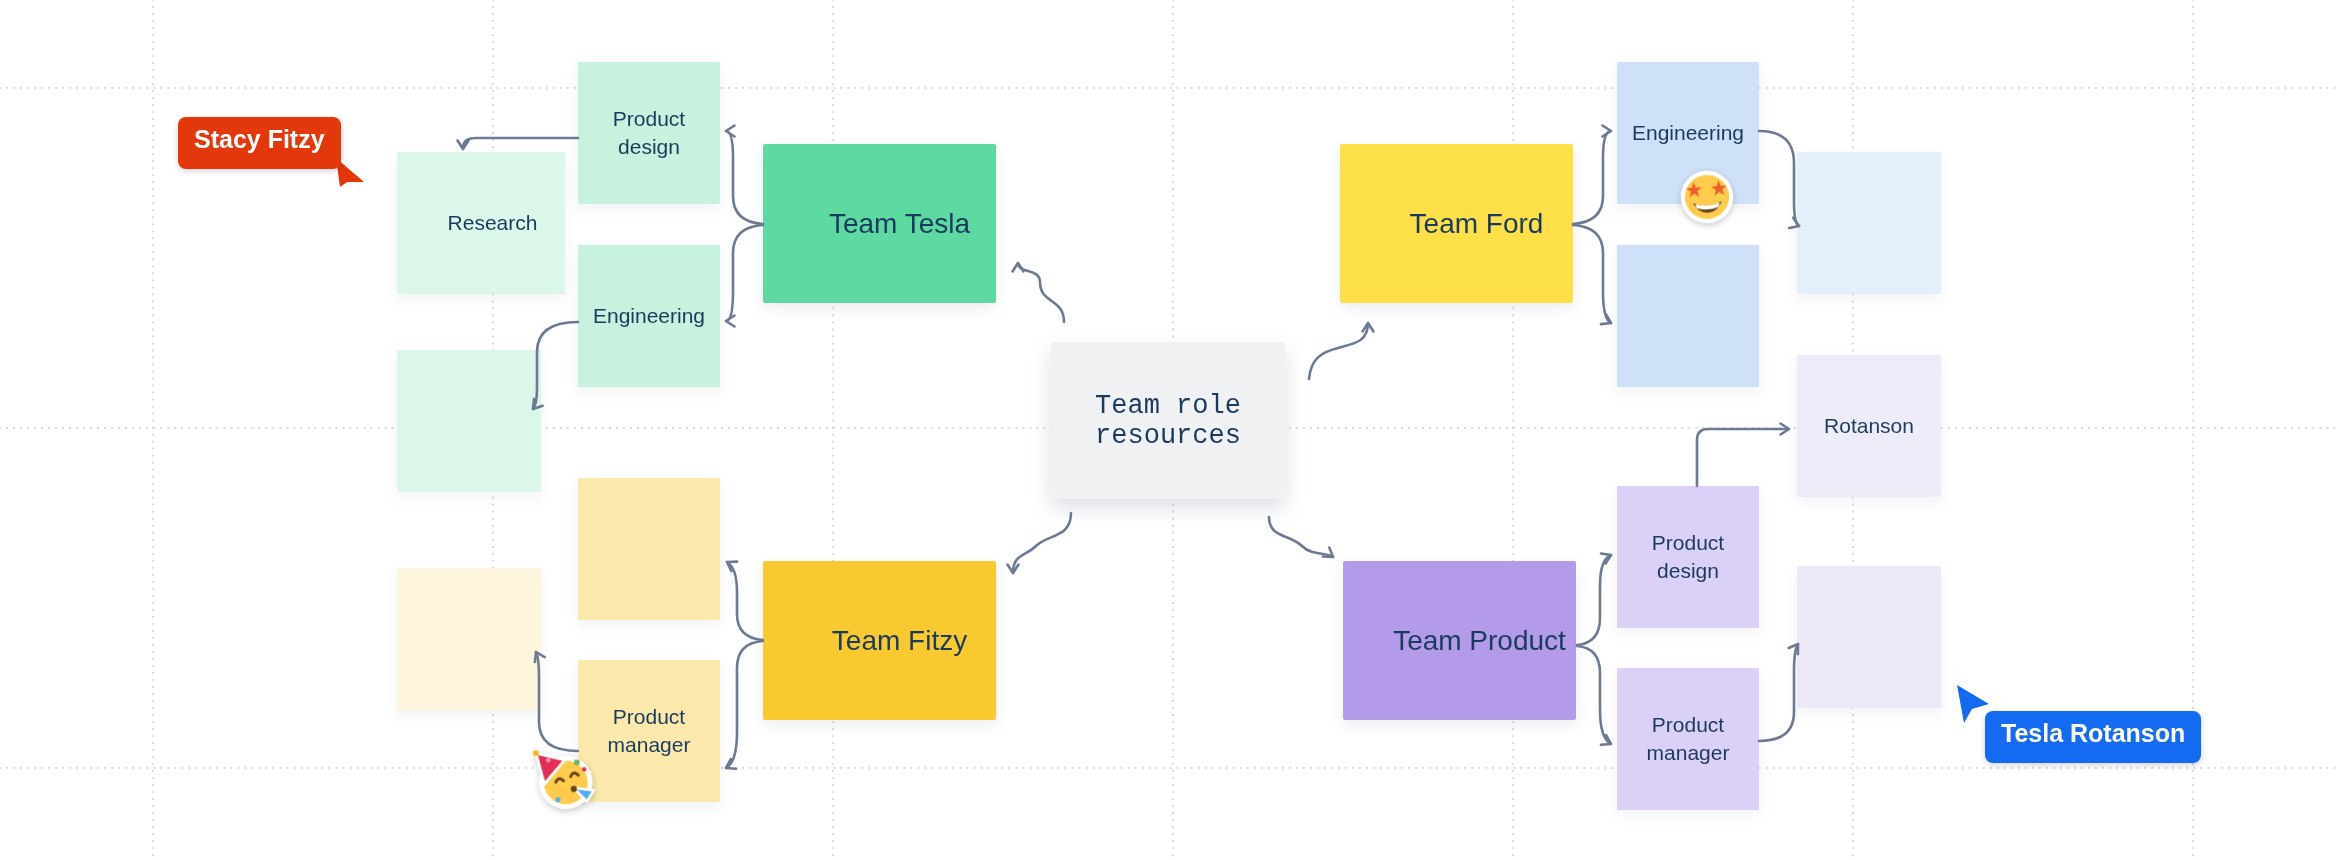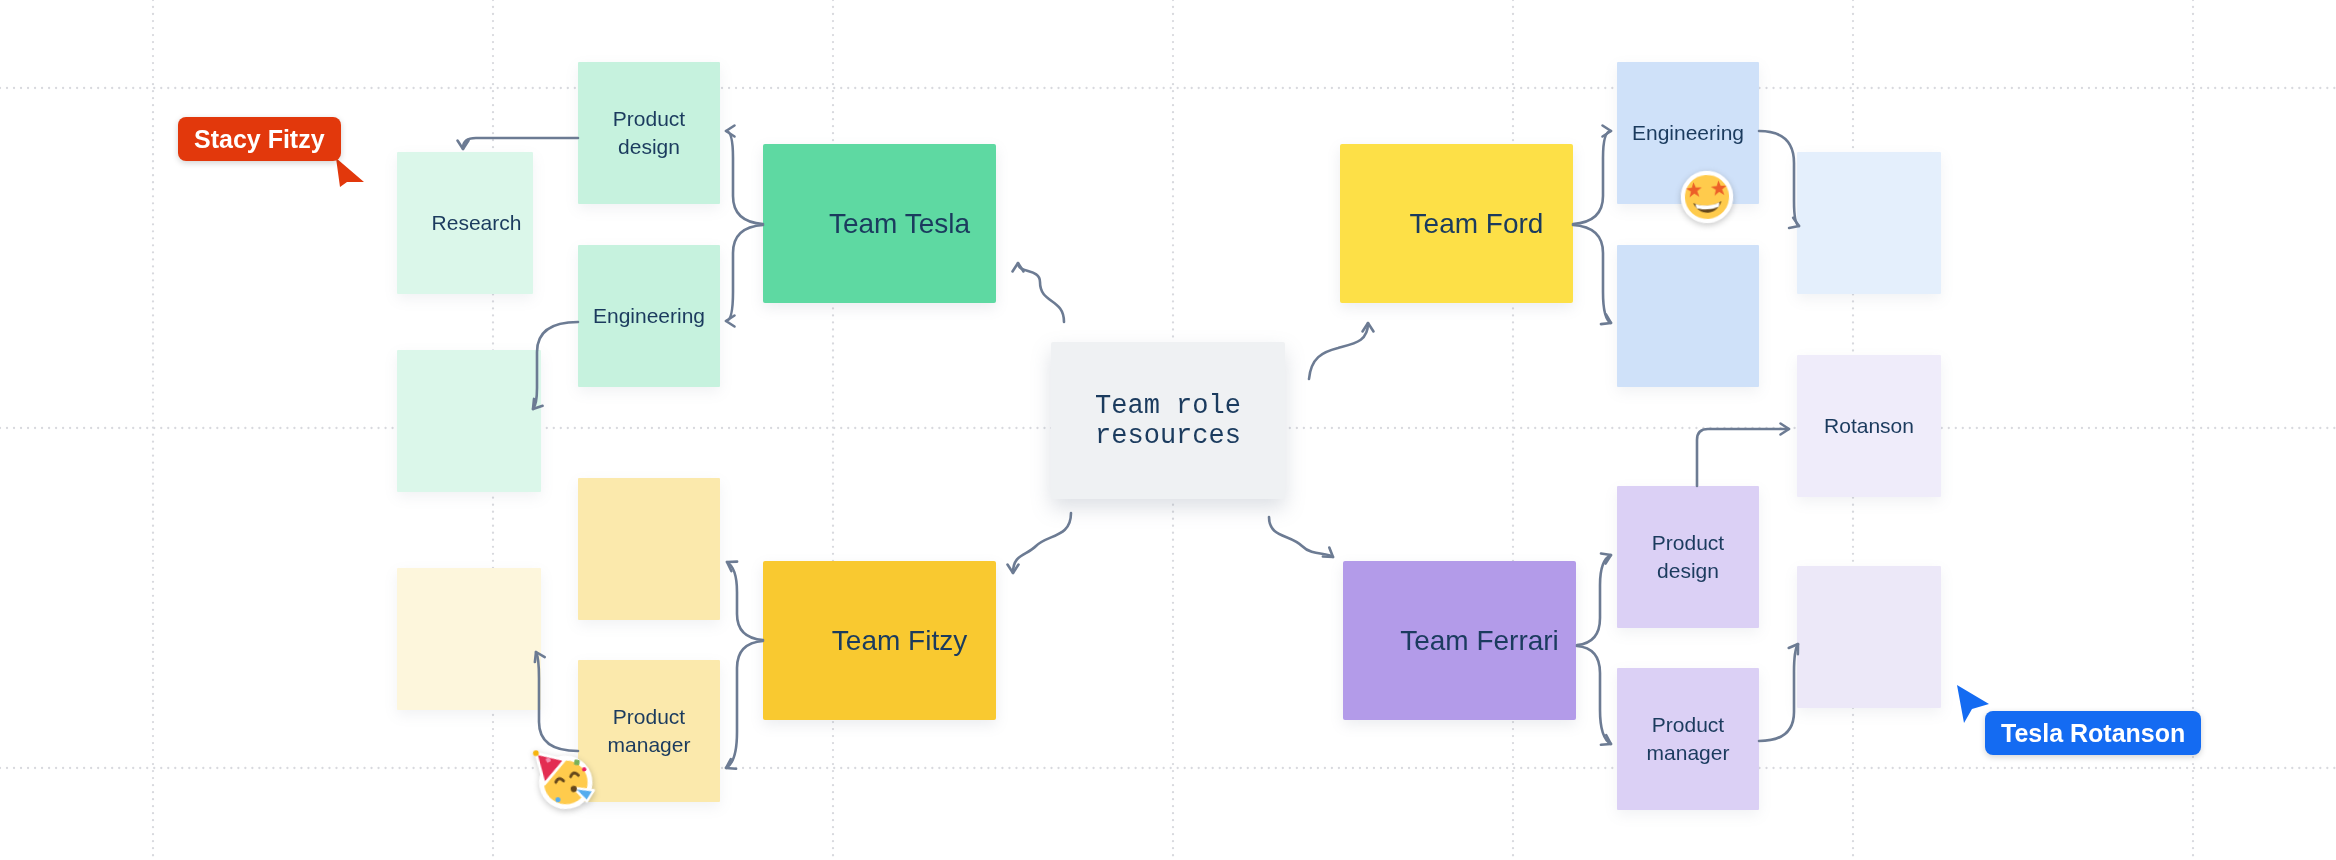--- a/index.html
+++ b/index.html
@@ -16,21 +16,21 @@
   }
   .note{width:142px; height:142px; font-size:21px; line-height:1.32;
         box-shadow:0 5px 14px rgba(120,130,150,0.10); border-radius:1px;}
   .team{width:233px; height:159px; font-size:28px; font-weight:500;
         box-shadow:0 5px 14px rgba(120,130,150,0.14); border-radius:2px;padding-left:40px;}
   .center-node{left:1051px; top:342px; width:234px; height:157px; font-size:27px; font-weight:500;
         background:#EFF1F3; box-shadow:0 9px 20px rgba(120,130,150,0.25); border-radius:2px;font-family:Liberation Mono, monospace;}
   .center-node span{display:block; width:170px;}
   .note span{display:block; width:126px;}
 
-  .n-research        {left:397px; top:152px; width:136px; background:#DBF7EA;padding-left:23px;}
+  .n-research        {left:397px; top:152px; width:168px; background:#DBF7EA;padding-left:23px;}
   .n-tesla-pd        {left:578px; top:62px;  background:#C6F2DE;}
   .n-tesla-eng       {left:578px; top:245px; background:#C6F2DE;}
   .n-mint-blank      {left:397px; top:350px; width:144px; background:#DBF7EA;}
   .n-holden-blank    {left:578px; top:478px; background:#FBE9AC;}
   .n-holden-pm       {left:578px; top:660px; background:#FBE9AC;}
   .n-cream-blank     {left:397px; top:568px; width:144px; background:#FDF6DC;}
   .n-ford-eng        {left:1617px; top:62px;  background:#CFE1F9;}
   .n-ford-blank      {left:1617px; top:245px; background:#CFE1F9;}
   .n-paleblue-blank  {left:1797px; top:152px; width:144px; background:#E4EFFC;}
   .n-marketing       {left:1797px; top:355px; width:144px; background:#EFECFA;}
@@ -38,21 +38,21 @@
   .n-ferrari-pm      {left:1617px; top:668px; background:#DBD0F5;}
   .n-lavender-blank  {left:1797px; top:566px; width:144px; background:#ECE8F8;}
 
   .t-tesla  {left:763px;  top:144px; background:#5ED9A2;}
   .t-holden {left:763px;  top:561px; background:#F9C930;}
   .t-ford   {left:1340px; top:144px; background:#fde047;}
   .t-ferrari{left:1343px; top:561px; background:#B39BE9;}
 
   
   .cursor-label{
-    position:absolute; height:44px; line-height:44px; padding:0 16px;
+    position:absolute; height:52px; line-height:44px; padding:0 16px;
     border-radius:8px; color:#ffffff; font-size:25px; font-weight:bold;
     white-space:nowrap; box-shadow:0 2px 6px rgba(0,0,0,0.18);text-align:right;
   }
   .cl-stacy{left:178px; top:117px; background:#E2380C;}
   .cl-jane {left:1985px; top:711px; background:#146BF2;}
 
   
   .sticker{position:absolute; filter:drop-shadow(0 2px 3px rgba(0,0,0,0.22));}
   .s-star {left:1677px; top:167px; width:60px; height:60px; transform:rotate(-4deg);}
   .s-party{left:528px;  top:743px; width:70px; height:70px; transform:rotate(-10deg);}
@@ -120,21 +120,21 @@
     <span></span>
     </div>
   <div class="note n-paleblue-blank">
     <span></span>
     </div>
   <div class="note n-marketing">
     <span>Rotanson</span>
     </div>
 
   <div class="team t-ferrari">
-    <span>Team Ferrari</span>
+    <span>Team Product</span>
     </div>
   <div class="note n-ferrari-pd">
     <span>Product design</span>
     </div>
   <div class="note n-ferrari-pm">
     <span>Product manager</span>
     </div>
   <div class="note n-lavender-blank">
     <span></span>
     </div>

